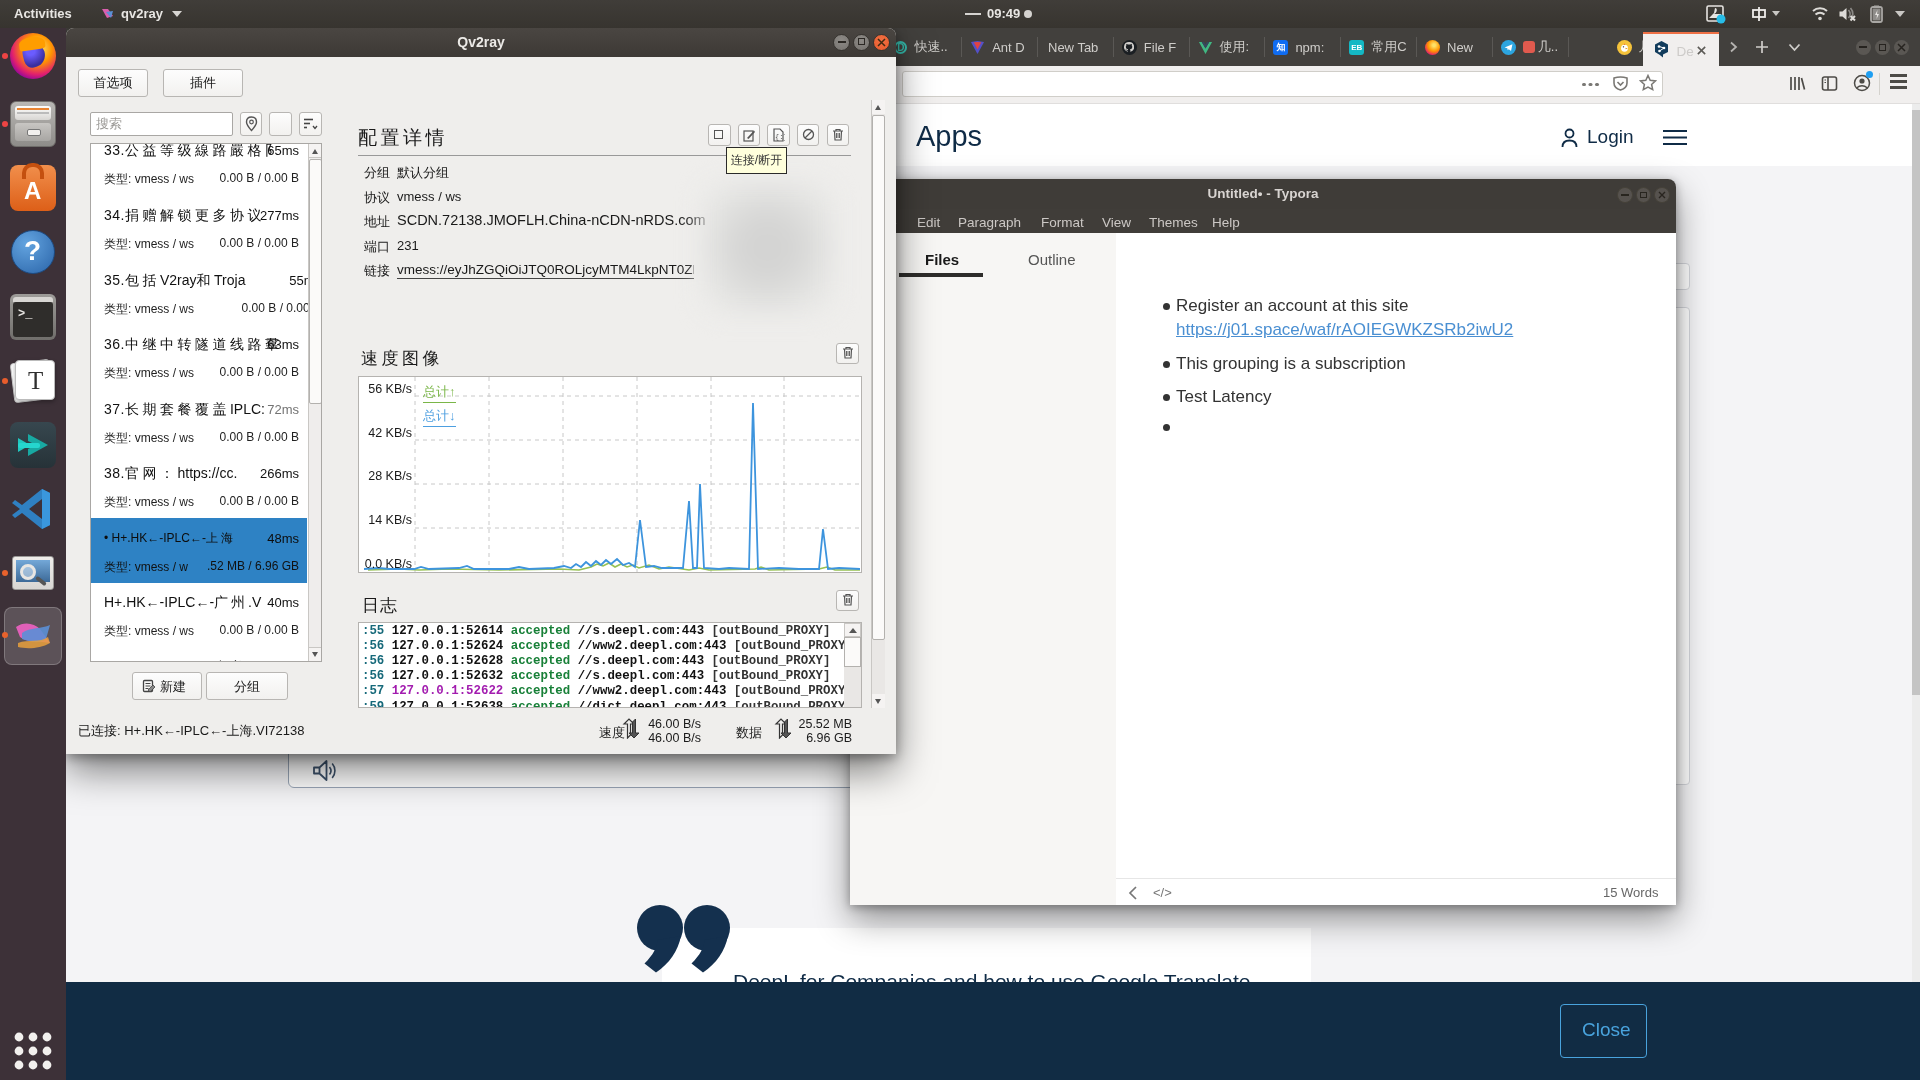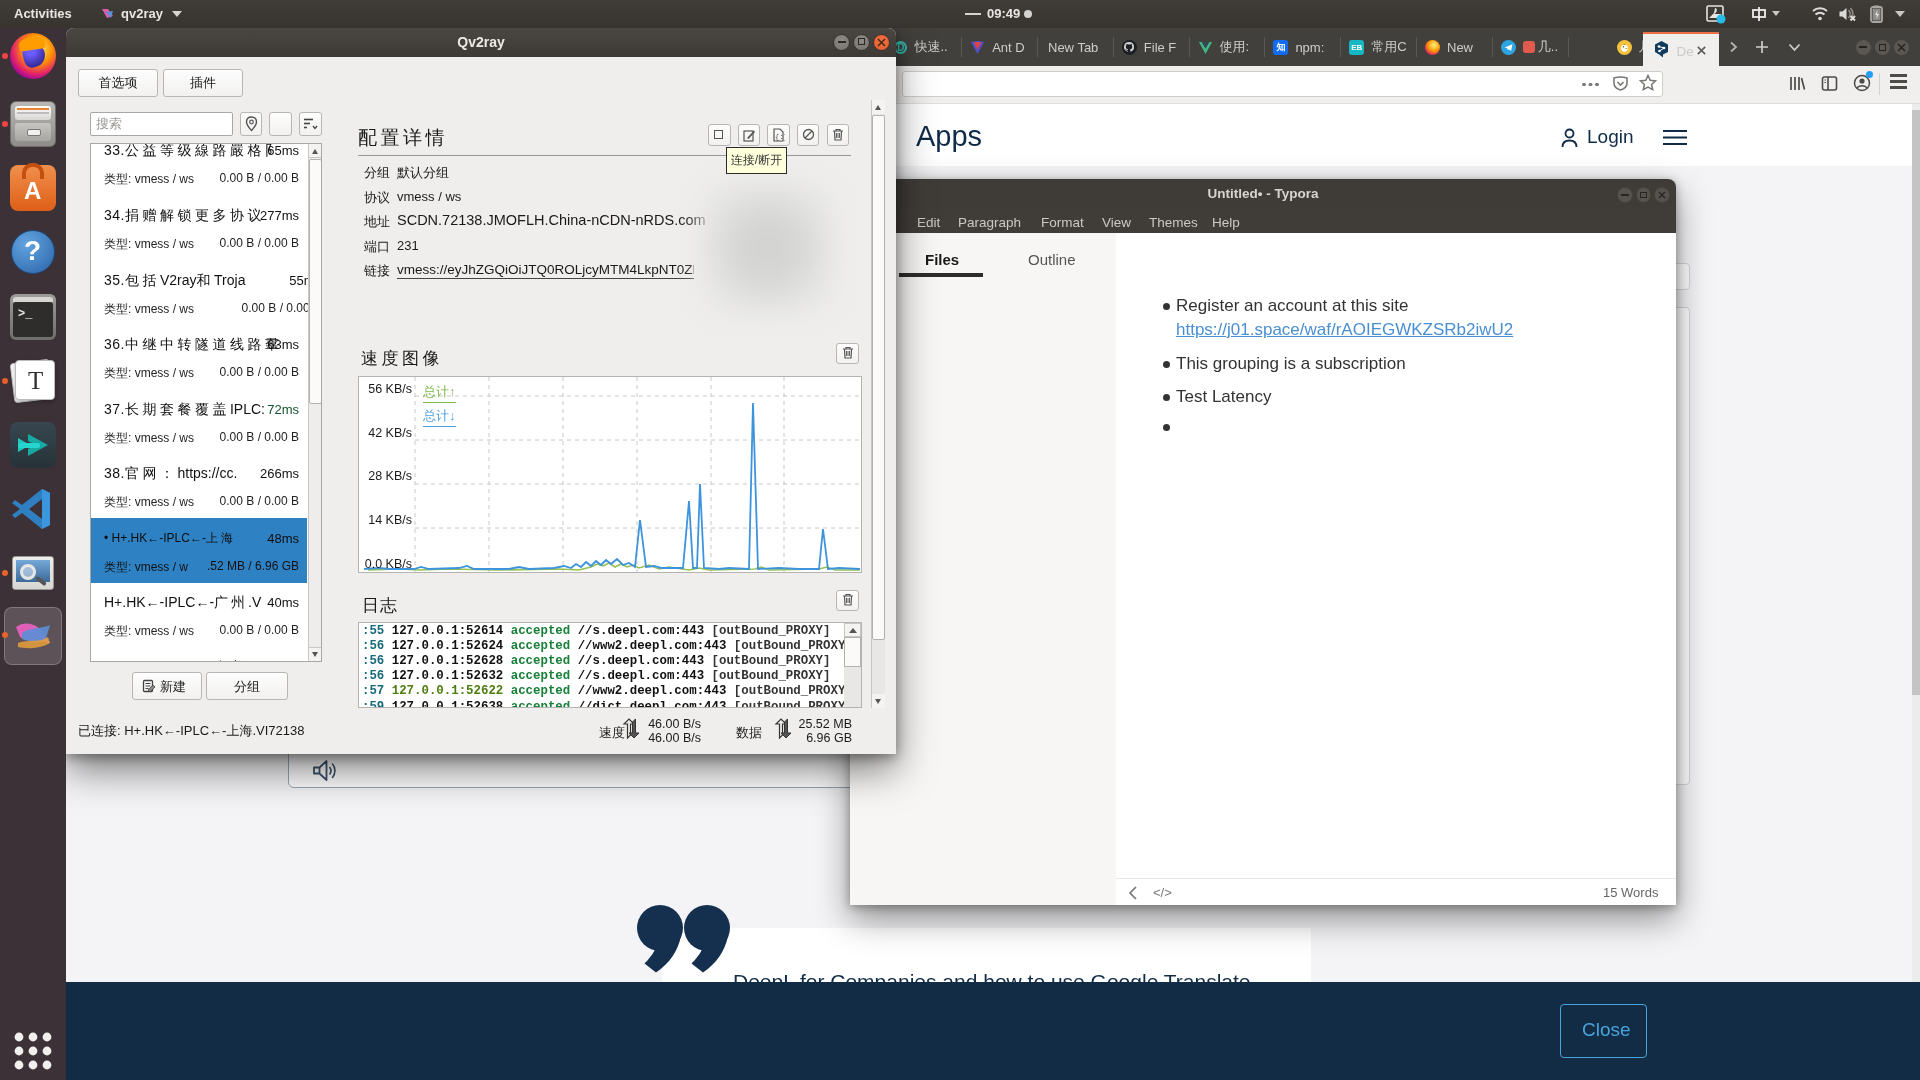--- a/index.html
+++ b/index.html
@@ -260,21 +260,21 @@
   <div class="abs" style="left:0;top:0;width:830px;height:29px;text-align:center;line-height:29px;font-size:14px;font-weight:bold;color:#eceae7;">Qv2ray</div>
   <div class="winbtn" style="left:767px;top:5.5px;width:17px;height:17px;background:radial-gradient(circle at 50% 35%,#8d8a86,#76736f);border:1px solid #36332f;"></div>
   <div class="abs" style="left:771.5px;top:13px;width:8px;height:1.8px;background:#2b2824;"></div>
   <div class="winbtn" style="left:787px;top:5.5px;width:17px;height:17px;background:radial-gradient(circle at 50% 35%,#8d8a86,#76736f);border:1px solid #36332f;"></div>
   <div class="abs" style="left:791.5px;top:10px;width:7px;height:7px;border:1.5px solid #2b2824;"></div>
   <div class="winbtn" style="left:807px;top:5.5px;width:17px;height:17px;background:radial-gradient(circle at 50% 35%,#f07043,#e85a2b);border:1px solid #36332f;"></div>
   <svg class="abs" style="left:811px;top:9.5px;" width="9" height="9" viewBox="0 0 9 9">
       <path d="M1 1 L8 8 M8 1 L1 8" stroke="#402a12" stroke-width="1.5"></path>
     </svg>
 
-  <div class="btn3d abs" style="left:12px;top:41px;width:80px;height:28px;text-align:center;line-height:26px;font-size:13px;color:#1a1a1a;">首选项</div>
+  <div class="btn3d abs" style="left:12px;top:41px;width:70px;height:28px;text-align:center;line-height:26px;font-size:13px;color:#1a1a1a;">首选项</div>
   <div class="btn3d abs" style="left:97px;top:41px;width:80px;height:28px;text-align:center;line-height:26px;font-size:13px;color:#1a1a1a;">插件</div>
 
   <div class="abs" style="left:24px;top:84px;width:143px;height:24px;background:#fff;border:1px solid #a9a7a4;border-radius:2px;line-height:22px;font-size:13px;color:#9a9895;padding-left:5px;">搜索</div>
   <div class="btn3d abs" style="left:174px;top:84px;width:22px;height:24px;"></div>
   <svg class="abs" style="left:179px;top:88px;" width="13" height="16" viewBox="0 0 13 16">
       <path d="M6.5 1 C9.5 1 11.5 3 11.5 6 C11.5 9 6.5 14.5 6.5 14.5 C6.5 14.5 1.5 9 1.5 6 C1.5 3 3.5 1 6.5 1 Z" fill="none" stroke="#555" stroke-width="1.4"></path>
       <circle cx="6.5" cy="6" r="1.8" fill="none" stroke="#555" stroke-width="1.2"></circle>
     </svg>
   <div class="btn3d abs" style="left:203px;top:84px;width:23px;height:24px;"></div>
   <div class="btn3d abs" style="left:233px;top:84px;width:23px;height:24px;"></div>
@@ -307,21 +307,21 @@
       <div class="abs" style="right:8px;top:41px;font-size:12px;color:#222;">0.00 B / 0.00 B</div>
     </div>
     <div class="abs" style="left:0;top:180px;width:216px;height:65px;">
       <div class="abs" style="left:13px;top:12px;font-size:14px;color:#111;white-space:nowrap;"><span style="letter-spacing:.5px">36.</span><span style="letter-spacing:3.5px">中继中转隧道线路羣</span></div>
       <div class="abs" style="right:8px;top:13px;font-size:13px;color:#111;">63ms</div>
       <div class="abs" style="left:13px;top:41px;font-size:12px;color:#222;">类型: vmess / ws</div>
       <div class="abs" style="right:8px;top:41px;font-size:12px;color:#222;">0.00 B / 0.00 B</div>
     </div>
     <div class="abs" style="left:0;top:244.5px;width:216px;height:65px;">
       <div class="abs" style="left:13px;top:12px;font-size:14px;color:#111;white-space:nowrap;"><span style="letter-spacing:.5px">37.</span><span style="letter-spacing:3.5px">长期套餐覆盖</span>IPLC:</div>
-      <div class="abs" style="right:8px;top:13px;font-size:13px;color:#14532d;">72ms</div>
+      <div class="abs" style="right:8px;top:13px;font-size:13px;color:#737373;">72ms</div>
       <div class="abs" style="left:13px;top:41px;font-size:12px;color:#222;">类型: vmess / ws</div>
       <div class="abs" style="right:8px;top:41px;font-size:12px;color:#222;">0.00 B / 0.00 B</div>
     </div>
     <div class="abs" style="left:0;top:309px;width:216px;height:65px;">
       <div class="abs" style="left:13px;top:12px;font-size:14px;color:#111;white-space:nowrap;"><span style="letter-spacing:.5px">38.</span><span style="letter-spacing:3.5px">官网：</span>https://cc.</div>
       <div class="abs" style="right:8px;top:13px;font-size:13px;color:#111;">266ms</div>
       <div class="abs" style="left:13px;top:41px;font-size:12px;color:#222;">类型: vmess / ws</div>
       <div class="abs" style="right:8px;top:41px;font-size:12px;color:#222;">0.00 B / 0.00 B</div>
     </div>
     <div class="abs" style="left:0;top:373.5px;width:216px;height:65px;background:#2e82c4;">
@@ -455,21 +455,21 @@
   <svg class="abs" style="left:775.5px;top:565px;" width="12" height="13" viewBox="0 0 12 13">
       <path d="M1 3 L11 3 M4 3 L4 1.5 L8 1.5 L8 3" fill="none" stroke="#555" stroke-width="1.2"></path>
       <path d="M2.5 3 L3 12 L9 12 L9.5 3" fill="none" stroke="#555" stroke-width="1.2"></path>
       <path d="M4.5 5 L4.5 10 M6 5 L6 10 M7.5 5 L7.5 10" stroke="#555" stroke-width=".9"></path>
     </svg>
   <div class="abs" style="left:292px;top:594px;width:504px;height:86px;background:#fff;border:1px solid #b5b3b0;overflow:hidden;font-family:'Liberation Mono',monospace;font-size:12.4px;font-weight:bold;white-space:nowrap;">
     <div class="abs" style="left:3px;top:1px;"><span style="color:#16697a;">:55</span> <span style="color:#111;">127.0.0.1:52614</span> <span style="color:#188038;">accepted</span> <span style="color:#111;">//s.deepl.com:443</span> <span style="color:#333;">[outBound_PROXY]</span></div>
     <div class="abs" style="left:3px;top:16.1px;"><span style="color:#16697a;">:56</span> <span style="color:#111;">127.0.0.1:52624</span> <span style="color:#188038;">accepted</span> <span style="color:#111;">//www2.deepl.com:443</span> <span style="color:#333;">[outBound_PROXY]</span></div>
     <div class="abs" style="left:3px;top:31.2px;"><span style="color:#16697a;">:56</span> <span style="color:#111;">127.0.0.1:52628</span> <span style="color:#188038;">accepted</span> <span style="color:#111;">//s.deepl.com:443</span> <span style="color:#333;">[outBound_PROXY]</span></div>
     <div class="abs" style="left:3px;top:46.3px;"><span style="color:#16697a;">:56</span> <span style="color:#111;">127.0.0.1:52632</span> <span style="color:#188038;">accepted</span> <span style="color:#111;">//s.deepl.com:443</span> <span style="color:#333;">[outBound_PROXY]</span></div>
-    <div class="abs" style="left:3px;top:61.4px;"><span style="color:#16697a;">:57</span> <span style="color:#4d7c0f;">127.0.0.1:52622</span> <span style="color:#188038;">accepted</span> <span style="color:#111;">//www2.deepl.com:443</span> <span style="color:#333;">[outBound_PROXY]</span></div>
+    <div class="abs" style="left:3px;top:61.4px;"><span style="color:#16697a;">:57</span> <span style="color:#a21caf;">127.0.0.1:52622</span> <span style="color:#188038;">accepted</span> <span style="color:#111;">//www2.deepl.com:443</span> <span style="color:#333;">[outBound_PROXY]</span></div>
     <div class="abs" style="left:3px;top:76.5px;"><span style="color:#16697a;">:59</span> <span style="color:#111;margin-top:14px;">127.0.0.1:52638</span> <span style="color:#188038;">accepted</span> <span style="color:#111;">//dict.deepl.com:443</span> <span style="color:#333;">[outBound_PROXY]</span></div>
 
     <div class="abs" style="left:485px;top:0;width:17px;height:86px;background:#e9e7e5;">
       <div class="abs" style="left:0;top:0;width:17px;height:14px;background:#f5f3f2;border:1px solid #c9c7c4;"></div>
       <div class="abs" style="left:4.5px;top:5px;width:0;height:0;border-left:4px solid transparent;border-right:4px solid transparent;border-bottom:5.5px solid #555;"></div>
       <div class="abs" style="left:0;top:14px;width:17px;height:30px;background:#fbfaf9;border:1px solid #b3b1ae;"></div>
     </div>
   </div>
 
   <div class="abs" style="left:805px;top:72px;width:14px;height:608px;background:#e9e7e5;border-left:1px solid #c9c7c4;">

